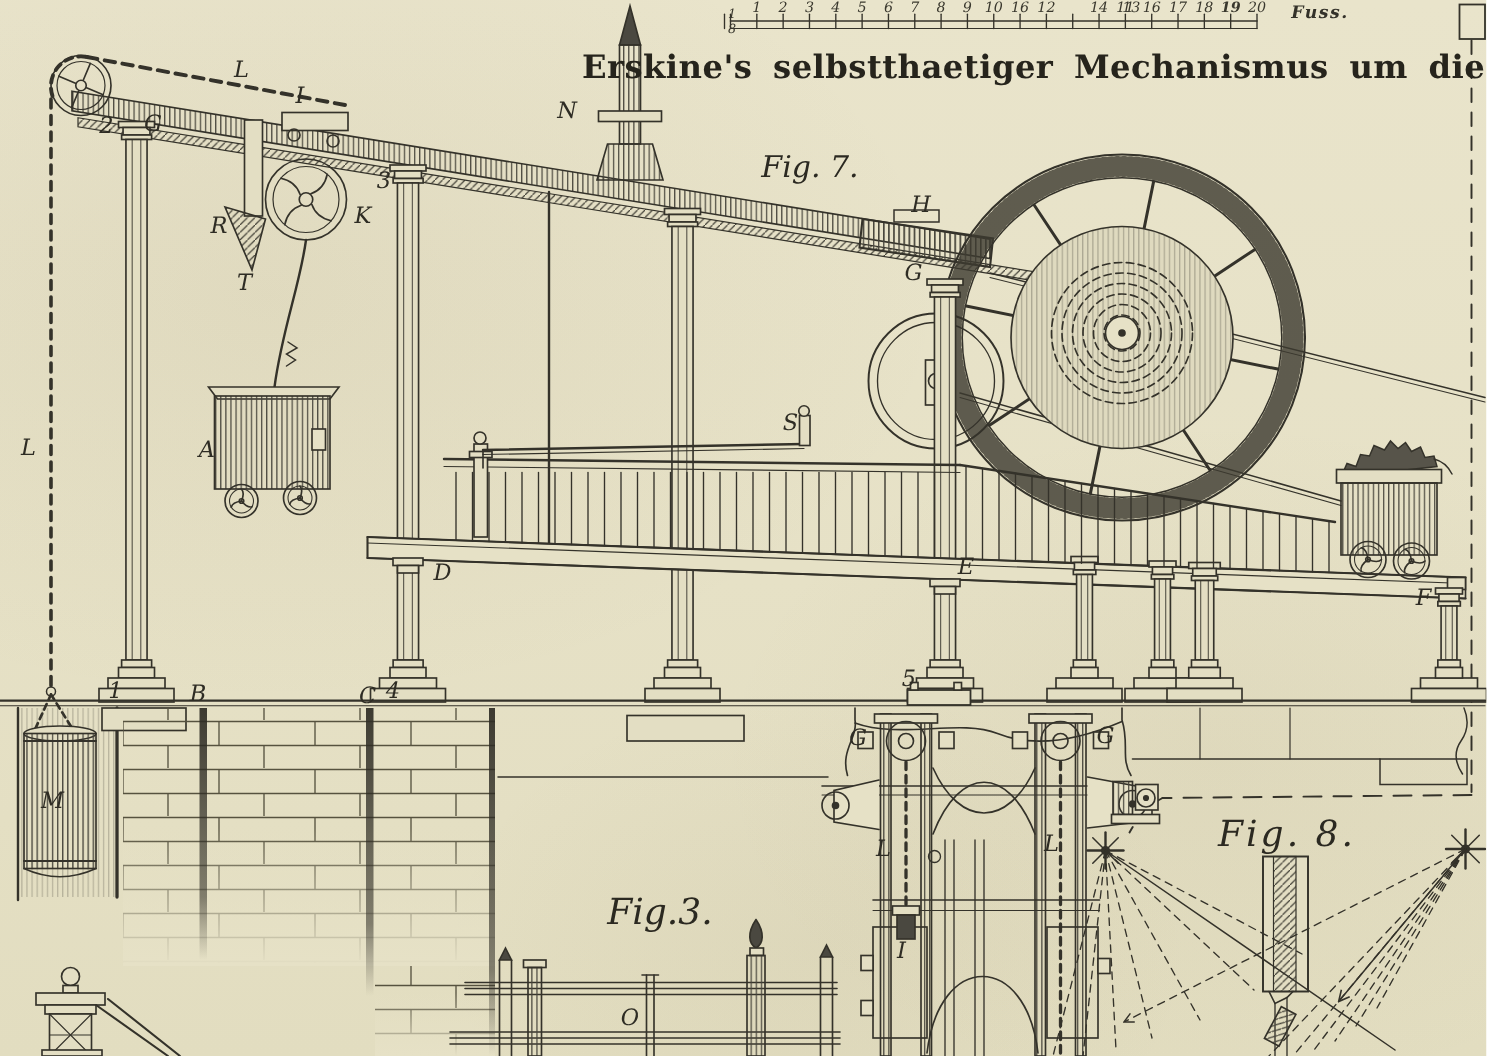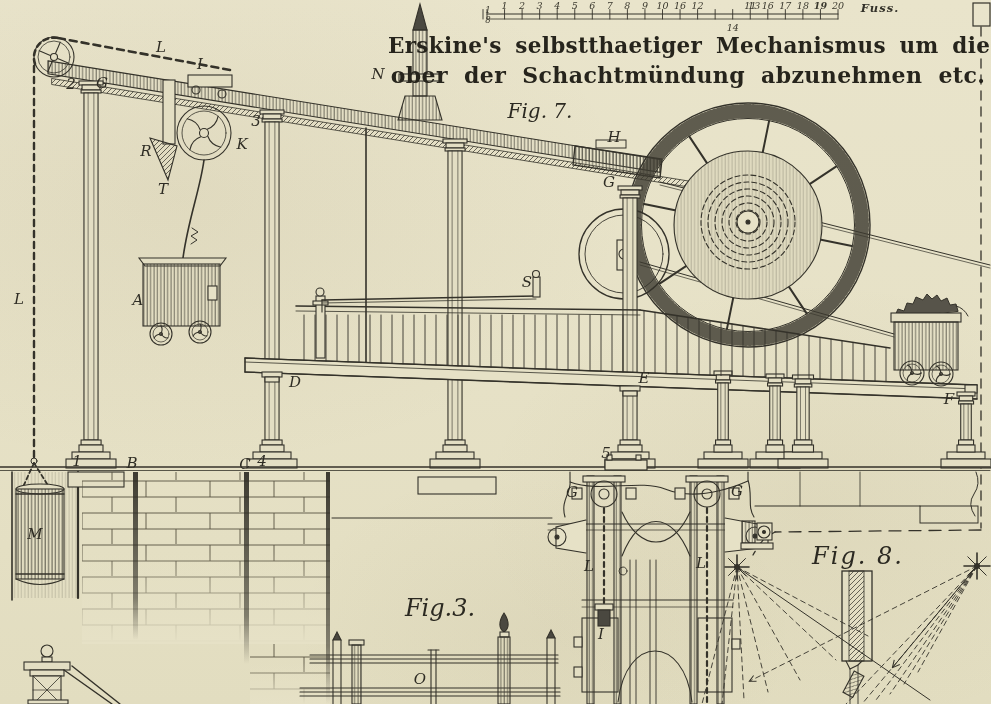--- a/index.html
+++ b/index.html
@@ -480,21 +480,20 @@
         <line x1="977" y1="566" x2="904" y2="684" stroke-dasharray="5 4" stroke-width="0.9"></line>
         <line x1="977" y1="566" x2="918" y2="672" stroke-dasharray="5 4" stroke-width="0.9"></line>
         <line x1="977" y1="566" x2="750" y2="681" stroke-dasharray="5 4" stroke-width="0.9" marker-end="url(#arr)"></line>
         <line x1="977" y1="566" x2="893" y2="667" stroke-width="1" marker-end="url(#arr)"></line>
         <line x1="737" y1="567" x2="930" y2="700" stroke-width="1"></line>
       </g>
   </svg>
 
   <div id="title-block">
     <div id="title-line1">Erskine's selbstthaetiger Mechanismus um die Hunde</div>
-    <div id="title-line2">ober der Schachtmündung abzunehmen etc.</div>
   </div>
 
   <div id="fig1-label" class="figlab" style="left:540px;top:111px">Fig. 7.</div>
   <div id="fig3-label" class="figlab" style="left:440px;top:608px">Fig.3.</div>
   <div id="fig8-label" class="figlab" style="left:858px;top:556px">Fig. 8.</div>
 
   <div id="fuss-label" style="left:880px;top:8px">Fuss.</div>
   <div class="frac" style="left:488px;top:10px">1</div>
   <div class="frac" style="left:488px;top:20px">8</div>
 
@@ -505,21 +504,21 @@
       <span class="rnum" style="left: 557.2px; top: 6px;">4</span>
       <span class="rnum" style="left: 574.75px; top: 6px;">5</span>
       <span class="rnum" style="left: 592.3px; top: 6px;">6</span>
       <span class="rnum" style="left: 609.85px; top: 6px;">7</span>
       <span class="rnum" style="left: 627.4px; top: 6px;">8</span>
       <span class="rnum" style="left: 644.95px; top: 6px;">9</span>
       <span class="rnum" style="left: 662.5px; top: 6px;">10</span>
       <span class="rnum" style="left: 680.05px; top: 6px;">16</span>
       <span class="rnum" style="left: 697.6px; top: 6px;">12</span>
       <span class="rnum" style="left: 715.15px; top: 6px; margin-left: 39px;">13</span>
-      <span class="rnum" style="left: 732.7px; top: 6px; margin-top: 22px;">14</span>
+      <span class="rnum" style="left: 732.7px; top: 6px;">14</span>
       <span class="rnum" style="left: 750.25px; top: 6px;">11</span>
       <span class="rnum" style="left: 767.8px; top: 6px; text-align: right;">16</span>
       <span class="rnum" style="left: 785.35px; top: 6px;">17</span>
       <span class="rnum" style="left: 802.9px; top: 6px;">18</span>
       <span class="rnum" style="left: 820.45px; top: 6px; font-weight: bold;">19</span>
       <span class="rnum" style="left: 838px; top: 6px;">20</span>
     </div>
   <div id="labels">
       <span class="lbl" style="left: 161px; top: 47px;">L</span>
       <span class="lbl" style="left: 200px; top: 64px;">I</span>

